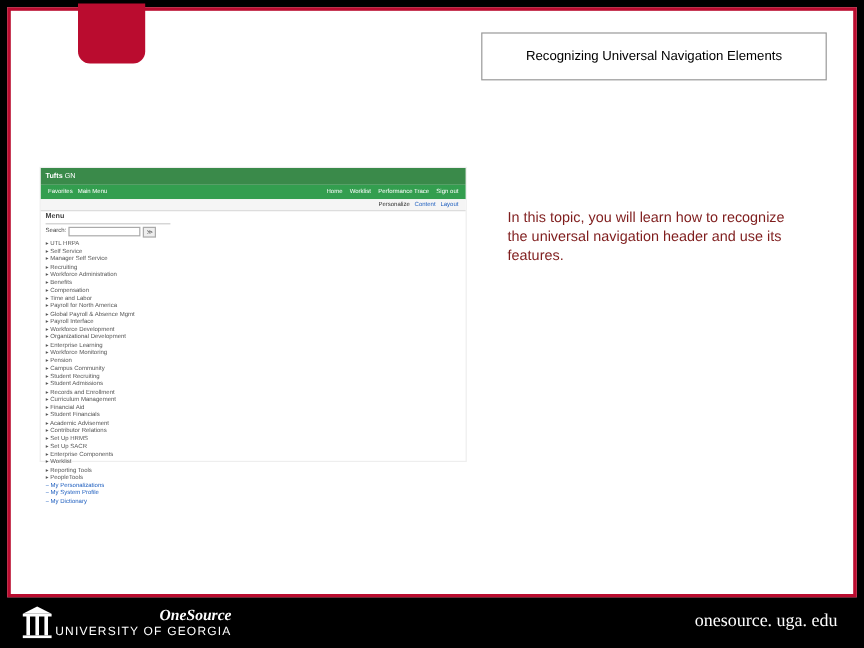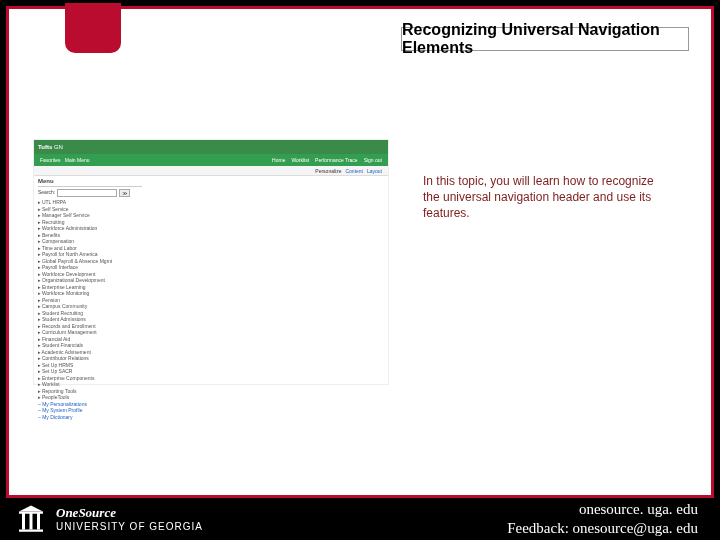--- a/index.html
+++ b/index.html
@@ -26,27 +26,26 @@
     width: 56px;
     height: 50px;
     background: #ba0c2f;
     border-radius: 0 0 10px 10px;
   }
   .title-box {
     position: absolute;
     top: 18px;
     right: 22px;
     width: 288px;
-    height: 24px;
+    height: 40px;
     border: 1px solid #999;
     display: flex;
     align-items: center;
     justify-content: center;
-    font-size: 16px;
-    font-weight: bold;
+    font-size: 11px;
   }
   .screenshot {
     position: absolute;
     top: 130px;
     left: 24px;
     width: 356px;
     height: 246px;
     background: #fff;
     border: 1px solid #eee;
   }
@@ -143,21 +142,21 @@
     height: 42px;
     background: #000;
     display: flex;
     align-items: center;
     justify-content: space-between;
     padding: 0 22px 0 16px;
   }
   .footer-left {
     display: flex;
     align-items: center;
-    gap: 10px;
+    text-align: right;
   }
   .arch-logo {
     width: 30px;
     height: 30px;
     position: relative;
   }
   .arch-logo svg { width: 100%; height: 100%; }
   .footer-brand { color: #fff; line-height: 1.1; }
   .footer-brand .line1 { font-size: 13px; font-style: italic; font-family: Georgia, serif; font-weight: bold; }
   .footer-brand .line2 { font-size: 10px; letter-spacing: 1px; }
@@ -265,15 +264,14 @@
         <path d="M4 10 L20 2 L36 10 Z" fill="#fff"></path>
       </svg>
     </div>
     <div class="footer-brand">
       <div class="line1">OneSource</div>
       <div class="line2">UNIVERSITY OF GEORGIA</div>
     </div>
   </div>
   <div class="footer-right">
     <div>onesource. uga. edu</div>
-    <div>Feedback: onesource@uga. edu</div>
   </div>
 </div>
 
 </body></html>

